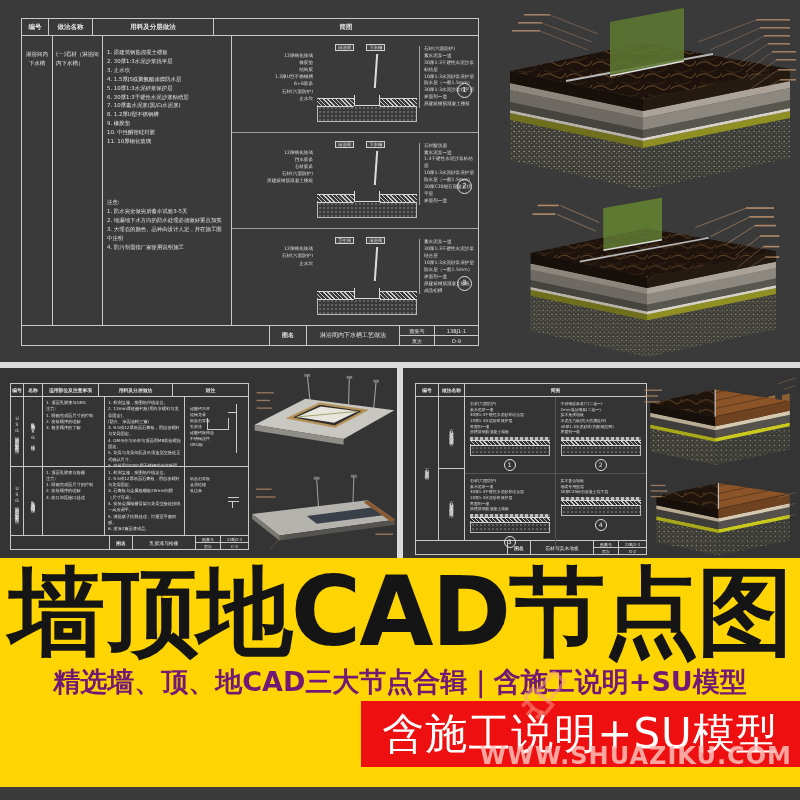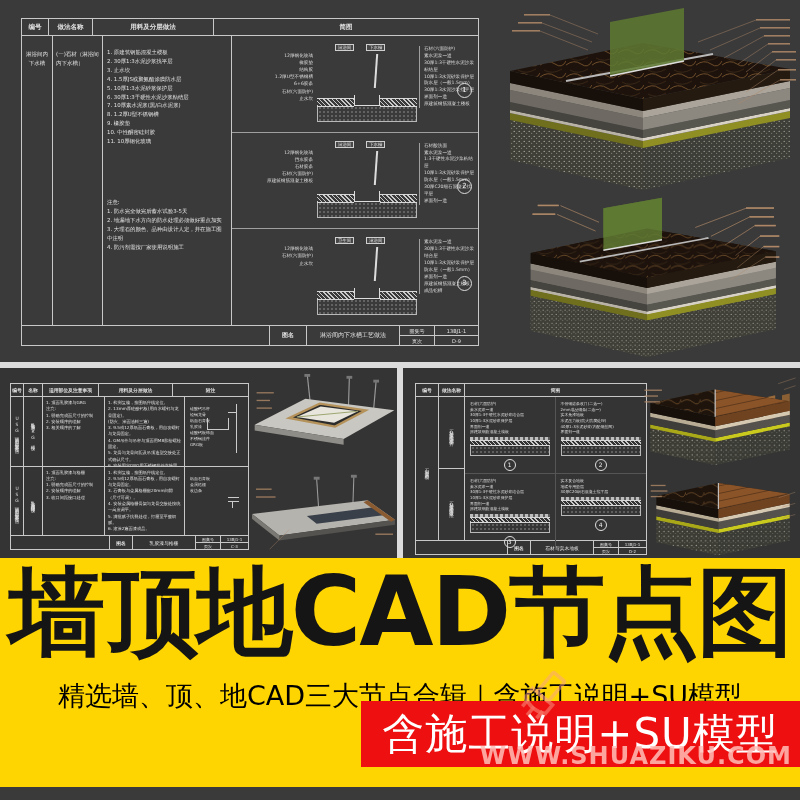--- a/index.html
+++ b/index.html
@@ -87,21 +87,21 @@
   .mini:nth-child(n+3){border-bottom:none}
   .m-labels{font-size:3.9px;line-height:1.45;color:#ddd}
   .m-strip{margin-top:2px}
   .m-top{height:3px;background:repeating-linear-gradient(90deg,#bdbdbd 0 3px,#5a5a5a 3px 5px)}
   .m-hatch{height:4px}
   .m-speck{height:9px}
   .mini .circ{width:10px;height:10px;font-size:6px;line-height:10px;margin:3px auto 0}
 
   
   .bn-title{margin-top:6px;text-align:center;font-size:96px;line-height:1.02;font-weight:900;color:#151515;letter-spacing:-2px;font-family:"DejaVu Sans",sans-serif}
-  .bn-sub{text-align:center;font-size:27px;font-weight:normal;color:#000000;margin-top:16px;letter-spacing:0}
+  .bn-sub{text-align:center;font-size:27px;font-weight:bold;color:#701a75;margin-top:2px;letter-spacing:0}
   .bn-badge{position:absolute;left:361px;top:143px;width:439px;height:66px;background:#ee1010;color:#ffffff;font-weight:400;font-size:42px;display:flex;align-items:center;justify-content:center;letter-spacing:1px}
   .wm{position:absolute;right:2px;top:100px;width:290px;height:120px;pointer-events:none}
   .wm-name{position:absolute;right:4px;top:0;font-size:72px;font-weight:900;letter-spacing:4px;color:transparent;-webkit-text-stroke:2px rgba(250,160,140,.6)}
   .wm-url{position:absolute;right:6px;top:84px;font-size:24px;font-weight:bold;color:rgba(255,190,185,.85);letter-spacing:1px}
   .wm-brush{position:absolute;left:-6px;top:6px;opacity:.65}
 </style>
 </head>
 <body>
 
 <section class="panel-top">

